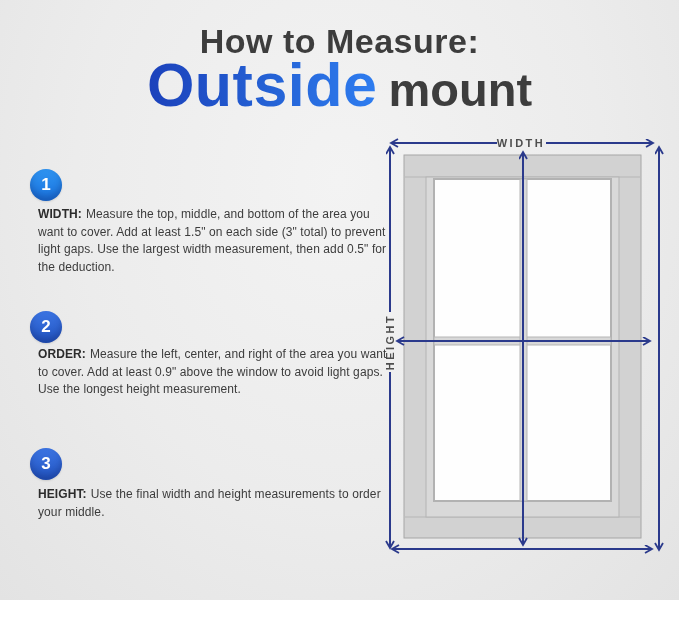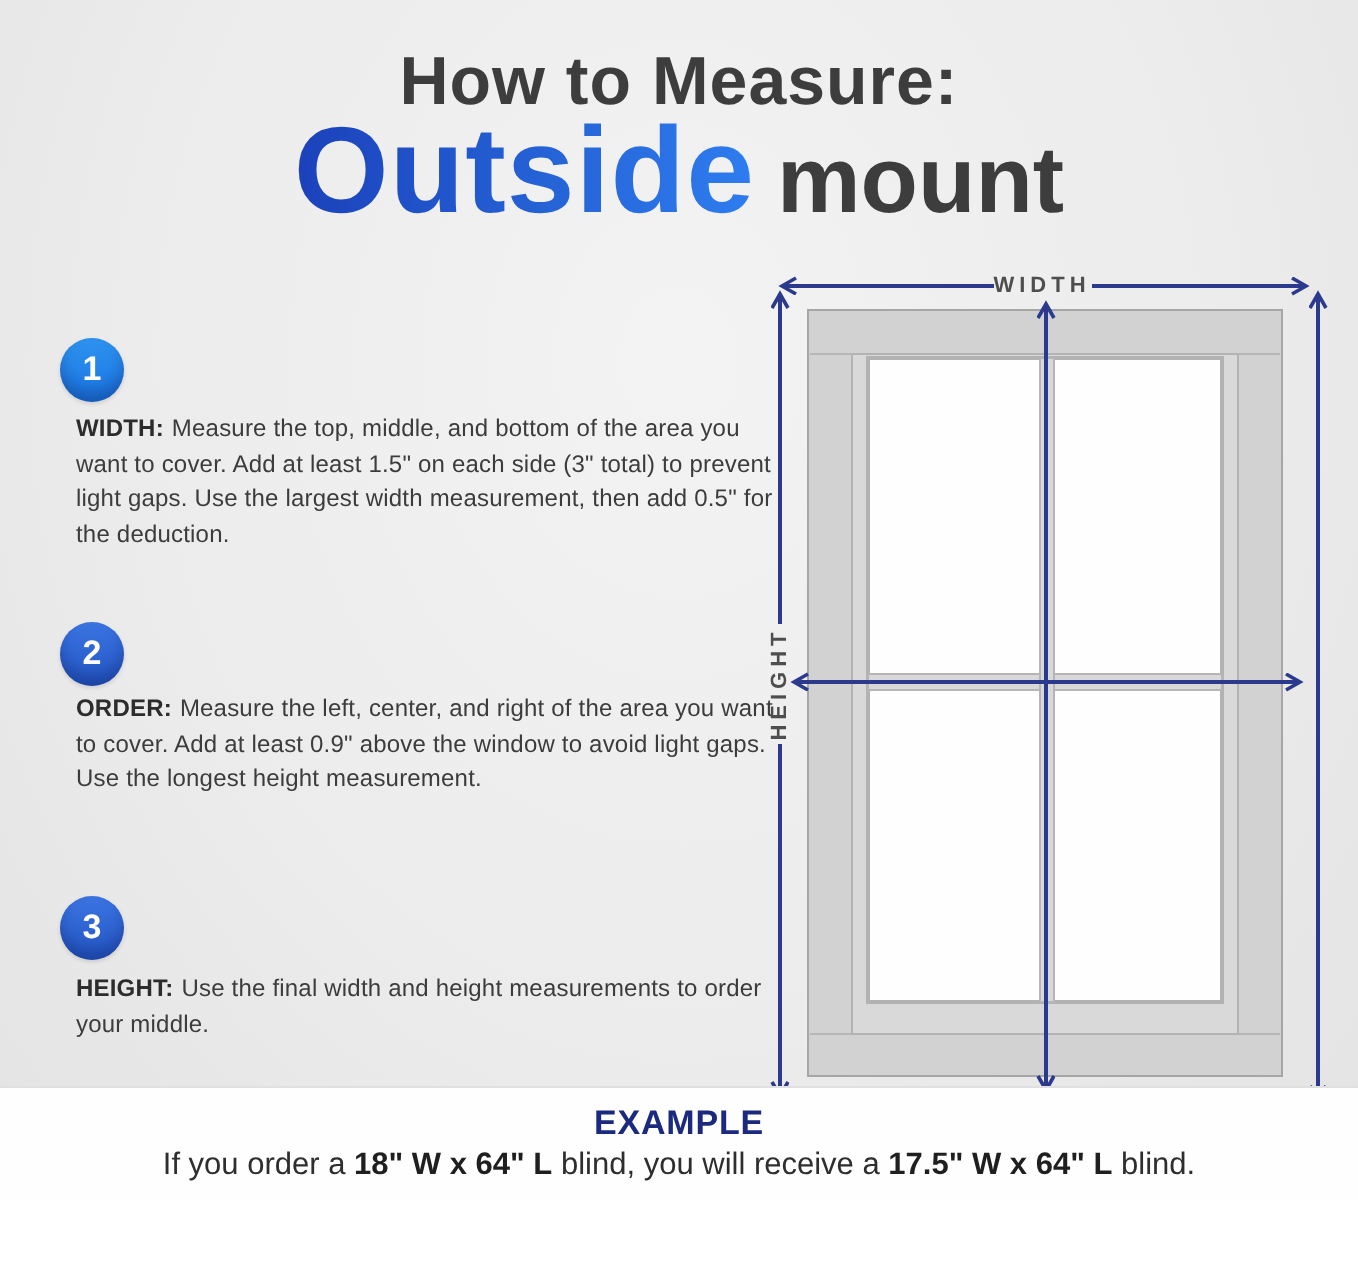--- a/index.html
+++ b/index.html
@@ -106,18 +106,14 @@
       <line x1="659" y1="147" x2="659" y2="550" marker-start="url(#ah)" marker-end="url(#ah)"></line>
       <line x1="392" y1="549" x2="652" y2="549" marker-start="url(#ah)" marker-end="url(#ah)"></line>
       <line x1="523" y1="152" x2="523" y2="545" marker-start="url(#ah)" marker-end="url(#ah)"></line>
       <line x1="397" y1="341" x2="650" y2="341" marker-start="url(#ah)" marker-end="url(#ah)"></line>
     </g>
 
     <text x="521" y="143" text-anchor="middle" dominant-baseline="central">WIDTH</text>
     <text transform="translate(390 342) rotate(-90)" x="0" y="0" text-anchor="middle" dominant-baseline="central">HEIGHT</text>
   </svg>
 
-  <div class="example-strip">
-    <div class="example-heading">EXAMPLE</div>
-    <div class="example-line"><span>If you order a </span><b>18" W x 64" L</b><span> blind, you will receive a </span><b>17.5" W x 64" L</b><span> blind.</span></div>
-  </div>
 
 </div>
 
 </body></html>

